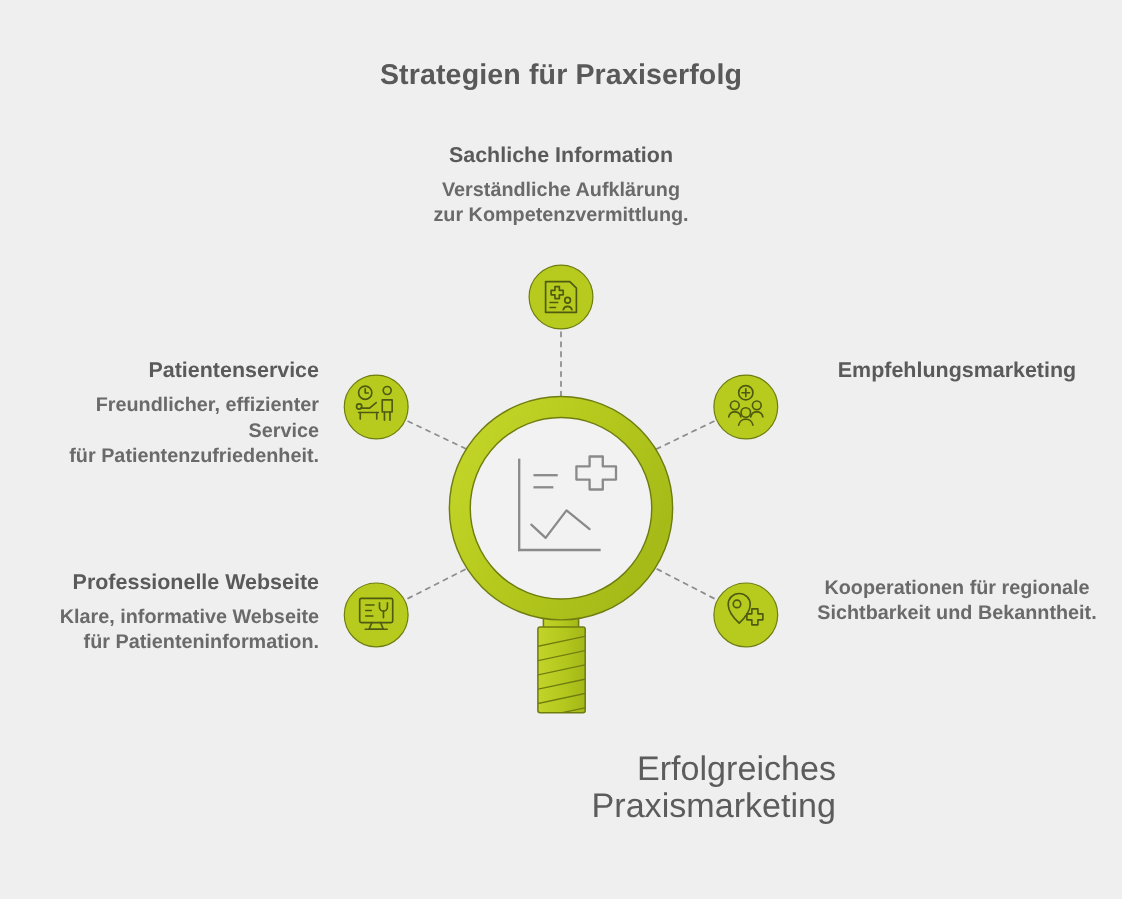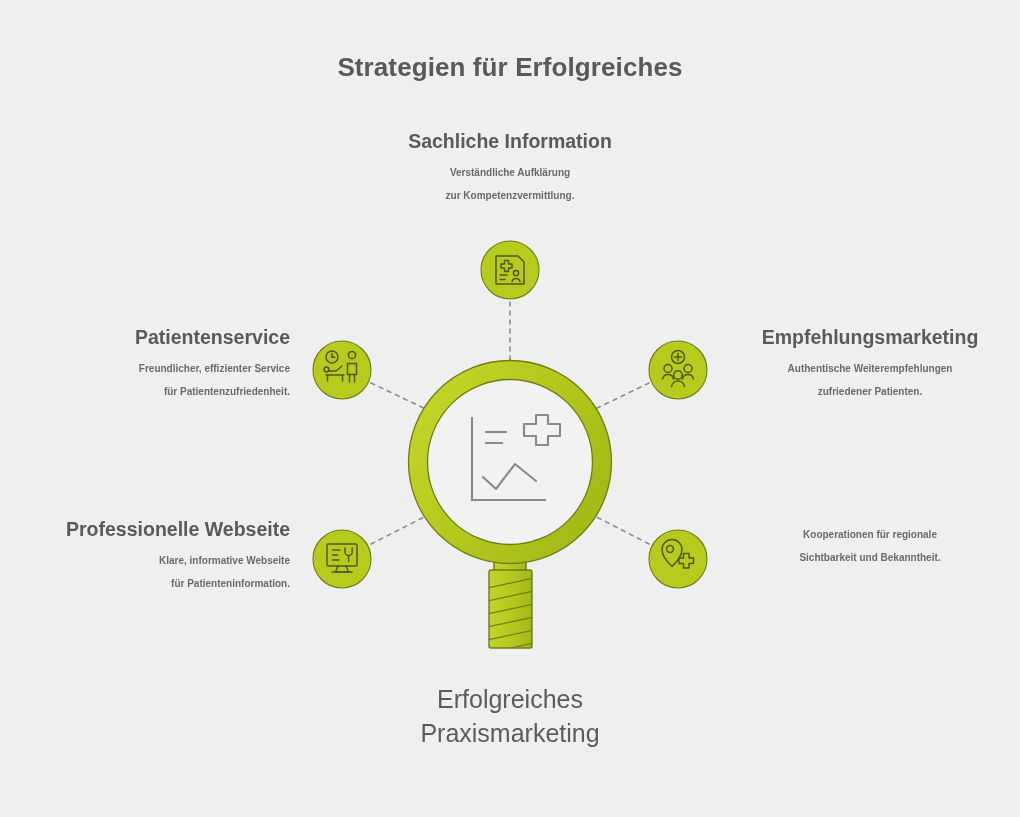--- a/index.html
+++ b/index.html
@@ -34,40 +34,40 @@
     color: #595959;
     letter-spacing: 0.1px;
   }
 
   
   #center-caption {
     position: absolute;
     left: 260px;
     top: 682px;
     width: 500px;
-    text-align: center;
-    font-size: 25px;
+    text-align: right;
+    font-size: 31px;
     line-height: 34px;
     color: #5c5c5c;
     font-weight: 400;
   }
 
   
   .node-text {
     position: absolute;
     font-weight: bold;
   }
   .node-title {
     font-size: 19.5px;
     color: #5a5a5a;
     line-height: 26px;
     white-space: nowrap;
   }
   .node-desc {
-    font-size: 10px;
+    font-size: 18px;
     color: #6a6a6a;
     line-height: 23px;
     margin-top: 7px;
     white-space: pre-line;
   }
   .align-right { text-align: right; }
   .align-left  { text-align: center; }
   .align-center{ text-align: center; }
 
   
@@ -86,21 +86,21 @@
     height: 817px;
     pointer-events: none;
   }
   #diagram .hit { pointer-events: all; }
 </style>
 </head>
 <body>
 
 <div id="stage">
 
-  <div id="chart-title">Strategien für Erfolgreiches</div>
+  <div id="chart-title">Strategien für Praxiserfolg</div>
 
   <svg id="diagram" viewBox="0 0 1020 817">
 
     <defs>
 
       <linearGradient id="ringGrad" x1="0" y1="0" x2="1" y2="0.6">
         <stop offset="0%" stop-color="#c4d62a"></stop>
         <stop offset="45%" stop-color="#b7cb1e"></stop>
         <stop offset="100%" stop-color="#a6bb18"></stop>
       </linearGradient>
@@ -260,22 +260,20 @@
   </div>
 
   <div class="node-text align-right" id="text-left-1">
     <div class="node-title">Patientenservice</div>
     <div class="node-desc">Freundlicher, effizienter Service
 für Patientenzufriedenheit.</div>
   </div>
 
   <div class="node-text align-left" id="text-right-1">
     <div class="node-title">Empfehlungsmarketing</div>
-    <div class="node-desc">Authentische Weiterempfehlungen
-zufriedener Patienten.</div>
   </div>
 
   <div class="node-text align-left" id="text-right-2">
     <div class="node-desc">Kooperationen für regionale
 Sichtbarkeit und Bekanntheit.</div>
   </div>
 
   <div id="center-caption">
     <div>Erfolgreiches</div>
     <div>Praxismarketing</div>

